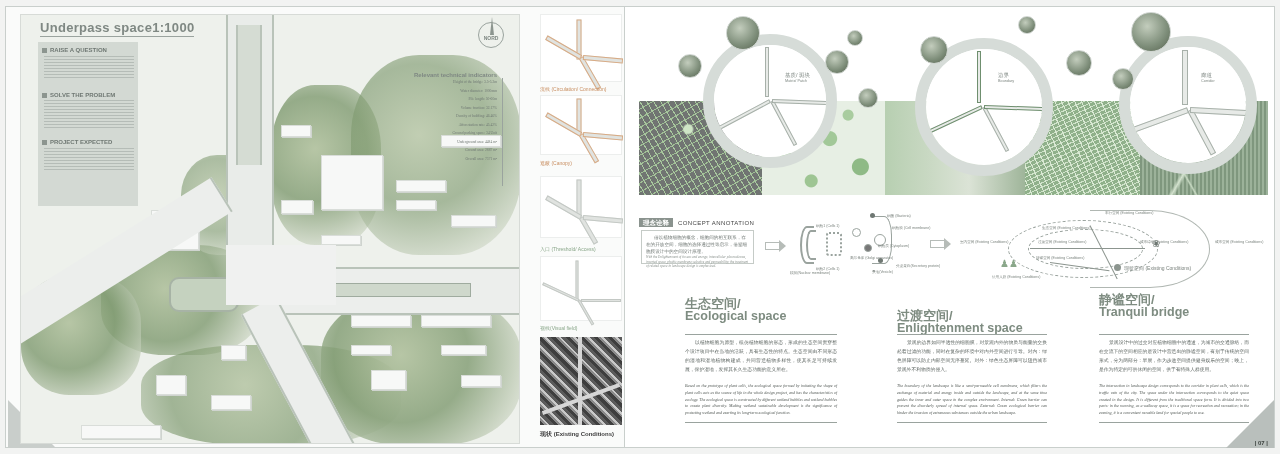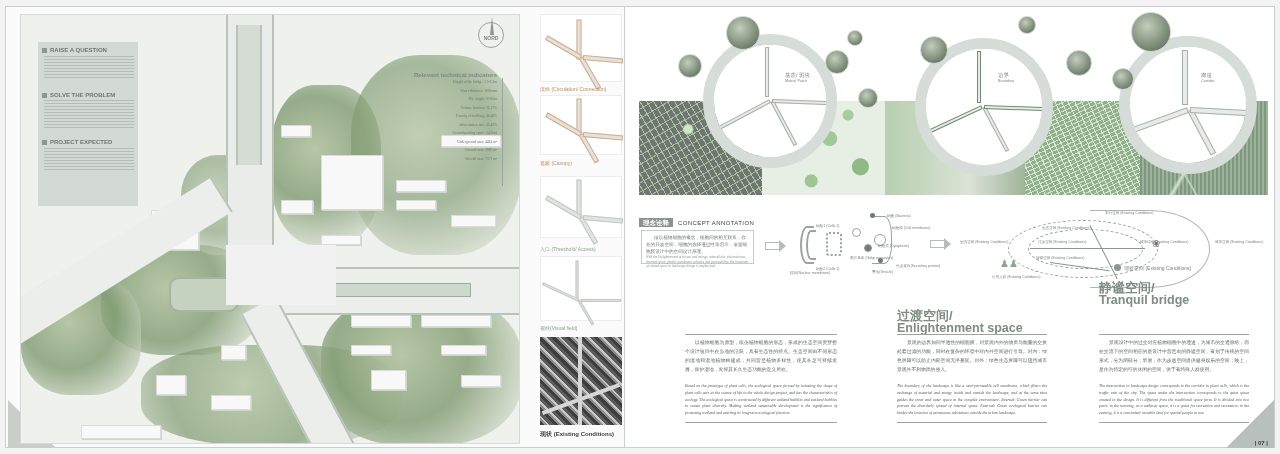--- a/index.html
+++ b/index.html
@@ -113,20 +113,21 @@
     <div class="road" style="left:215px;top:10px;width:26px;height:140px;background:#d5dcd3"></div>
     <div class="road" style="left:255px;top:252px;width:245px;height:48px;border:none;border-top:2px solid #b9c3b9;border-bottom:2px solid #b9c3b9;background:#eceeec"></div>
     <div class="road" style="left:290px;top:268px;width:160px;height:14px;border:1px solid #9fab9f;background:#cfd8cc"></div>
     <div class="road" style="left:-30px;top:300px;width:260px;height:40px;transform:rotate(-32deg);transform-origin:left top;background:#eceeec"></div>
     <div class="road" style="left:220px;top:300px;width:40px;height:170px;transform:rotate(-28deg);transform-origin:left top;background:#eceeec"></div>
     <div style="position:absolute;left:148px;top:262px;width:70px;height:35px;border:2px solid #a7b3a5;border-radius:10px;background:#c5d2bf"></div>
     <div style="position:absolute;left:205px;top:230px;width:110px;height:60px;background:#f0f1f0"></div>
   </div>
 
   <div class="info-box" style="left:38px;top:42px;width:100px;height:164px"></div>
+  <div class="plan-title">Underpass space1:1000</div>
 
   <div class="sec-h" style="top:47px">
       <i></i>
       <span>RAISE A QUESTION</span>
     </div>
   <div class="sec-t" style="top:56px"></div>
   <div class="sec-h" style="top:92px">
       <i></i>
       <span>SOLVE THE PROBLEM</span>
     </div>
@@ -278,35 +279,39 @@
     <div class="tiny" style="left:1038px;top:240px">过渡空间 (Existing Conditions)</div>
     <div class="tiny" style="left:1036px;top:256px">静谧空间 (Existing Conditions)</div>
     <div class="tiny" style="left:1140px;top:240px">城市绿地 (Existing Conditions)</div>
     <div class="tiny" style="left:1215px;top:240px">城市空间 (Existing Conditions)</div>
     <div class="tiny" style="left:992px;top:275px">使用人群 (Existing Conditions)</div>
     <div class="tiny" style="left:1124px;top:265px;font-size:5px">现状空间 (Existing Conditions)</div>
     <div style="position:absolute;left:1000px;top:258px;font-size:10px;color:#8aa78a">♟♟</div>
     <div style="position:absolute;left:1152px;top:238px;font-size:10px;color:#6f7873">❀</div>
   </div>
 
+  <div class="col-title" style="left:685px;top:296px">
+    <span class="cn">生态空间/</span>
+    <span class="en">Ecological space</span>
+  </div>
   <div class="rule" style="left:685px;top:334px;width:152px"></div>
   <div class="col-cn" style="left:685px;top:338px;width:152px">以植物细胞为原型，模仿植物细胞的形态，形成的生态空间贯穿整个设计项目中在当地的活跃，具有生态性的特点。生态空间由不同形态的湿地和湿地植物构建成，共同营造植物多样性，使其长足可持续发展，保护湿地，发挥其长久生态功能的意义所在。</div>
   <div class="col-en" style="left:685px;top:383px;width:152px">Based on the prototype of plant cells, the ecological space formed by imitating the shape of plant cells acts as the source of life in the whole design project, and has the characteristics of ecology. The ecological space is constructed by different wetland bubbles and wetland bubbles to create plant diversity. Making wetland sustainable development is the significance of protecting wetland and exerting its long-term ecological function.</div>
   <div class="rule" style="left:685px;top:422px;width:152px"></div>
 
   <div class="col-title" style="left:897px;top:308px">
     <span class="cn">过渡空间/</span>
     <span class="en">Enlightenment space</span>
   </div>
   <div class="rule" style="left:897px;top:334px;width:150px"></div>
   <div class="col-cn" style="left:897px;top:338px;width:150px">景观的边界如同半透性的细胞膜，对景观内外的物质与能量的交换起着过滤的功能，同时在复杂的环境中对内外空间进行引导。对内：绿色屏障可以防止内部空间无序蔓延。对外：绿色生态屏障可以阻挡城市景观外不利物质的侵入。</div>
   <div class="col-en" style="left:897px;top:383px;width:150px">The boundary of the landscape is like a semi-permeable cell membrane, which filters the exchange of material and energy inside and outside the landscape, and at the same time guides the inner and outer space in the complex environment. Internal: Green barrier can prevent the disorderly spread of internal space. External: Green ecological barrier can hinder the invasion of extraneous substances outside the urban landscape.</div>
   <div class="rule" style="left:897px;top:422px;width:150px"></div>
 
-  <div class="col-title" style="left:1099px;top:280px">
+  <div class="col-title" style="left:1099px;top:292px">
     <span class="cn">静谧空间/</span>
     <span class="en">Tranquil bridge</span>
   </div>
   <div class="rule" style="left:1099px;top:334px;width:150px"></div>
   <div class="col-cn" style="left:1099px;top:338px;width:150px">景观设计中的过交对应植物细胞中的通道，为城市的交通脉络，而在交流下的空间相应的是设计中营造出的静谧空间，有别于传统的空间形式，分为两部分：早晨，作为步道空间提供健身娱乐的空间；晚上，是作为特定的可供休闲的空间，供于有特殊人群使用。</div>
   <div class="col-en" style="left:1099px;top:383px;width:150px">The intersection in landscape design corresponds to the corridor in plant cells, which is the traffic vein of the city. The space under the intersection corresponds to the quiet space created in the design. It is different from the traditional space form. It is divided into two parts: in the morning, as a walkway space, it is a space for recreation and recreation; in the evening, it is a convenient movable land for special people to use.</div>
   <div class="rule" style="left:1099px;top:422px;width:150px"></div>
 
   <div class="corner-tri-r"></div>
   <div class="pagenum">| 07 |</div>

